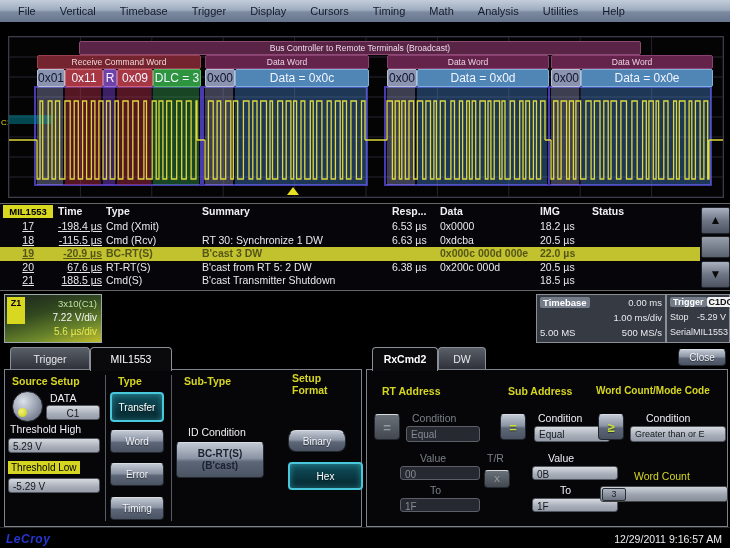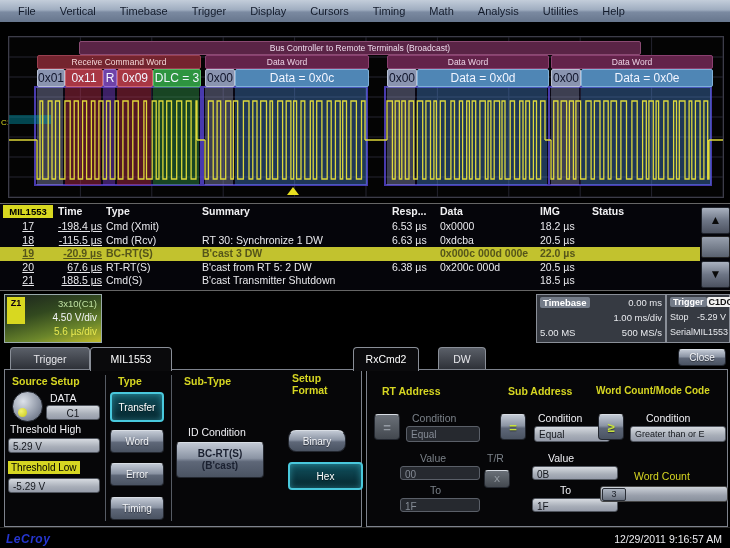--- a/index.html
+++ b/index.html
@@ -220,21 +220,21 @@
     </div>
 
     <div class="abs sbtn" style="left:701px;top:3px;width:27px;height:25px;">▲</div>
     <div class="abs sthumb" style="left:701px;top:32px;width:27px;height:20px;"></div>
     <div class="abs sbtn" style="left:701px;top:57px;width:27px;height:25px;">▼</div>
   </div>
 
   <div class="abs z1box">
     <div class="abs z1badge" style="left:2px;top:2px;width:18px;height:27px;">Z1</div>
     <div class="z1line" style="top:3px;color:#bfe0a0;">3x10(C1)</div>
-    <div class="z1line" style="top:17px;color:#f4f6fa;font-size:10px;">4.50 V/div</div>
+    <div class="z1line" style="top:17px;color:#f4f6fa;font-size:10px;">7.22 V/div</div>
     <div class="z1line" style="top:31px;color:#e8e850;font-size:10px;">5.6 µs/div</div>
   </div>
 
   <div class="abs infobox" style="left:536px;top:294px;width:128px;height:47px;">
     <div class="irow" style="top:2px;">
       <span class="chip">Timebase</span>
       <span>0.00 ms</span>
     </div>
     <div class="irow" style="top:17px;justify-content:flex-end;">
       <span>1.00 ms/div</span>
@@ -289,21 +289,21 @@
   <div class="abs btn dark" style="left:176px;top:442px;width:88px;height:36px;flex-direction:column;line-height:12px;">
     <span>BC-RT(S)</span>
     <span>(B'cast)</span>
   </div>
 
   <div class="abs yhdr" style="left:292px;top:372px;">Setup</div>
   <div class="abs yhdr" style="left:292px;top:384px;">Format</div>
   <div class="abs btn" style="left:288px;top:430px;width:58px;height:22px;border-radius:8px;">Binary</div>
   <div class="abs btn on" style="left:288px;top:462px;width:75px;height:28px;">Hex</div>
 
-  <div class="abs tab active" style="left:353px;top:347px;width:64px;">RxCmd2</div>
+  <div class="abs tab active" style="left:372px;top:347px;width:64px;font-weight:bold;">RxCmd2</div>
   <div class="abs tab" style="left:438px;top:347px;width:46px;">DW</div>
   <div class="abs btn" style="left:678px;top:349px;width:48px;height:17px;">Close</div>
   <div class="abs dlgbody" style="left:366px;top:369px;width:360px;height:156px;"></div>
 
   <div class="abs yhdr" style="left:382px;top:385px;">RT Address</div>
   <div class="abs btn dis" style="left:374px;top:414px;width:26px;height:26px;">
     <span class="opglyph dis">=</span>
   </div>
   <div class="abs glbl" style="left:412px;top:412px;">Condition</div>
   <div class="abs field dis" style="left:406px;top:426px;width:74px;height:16px;">Equal</div>

